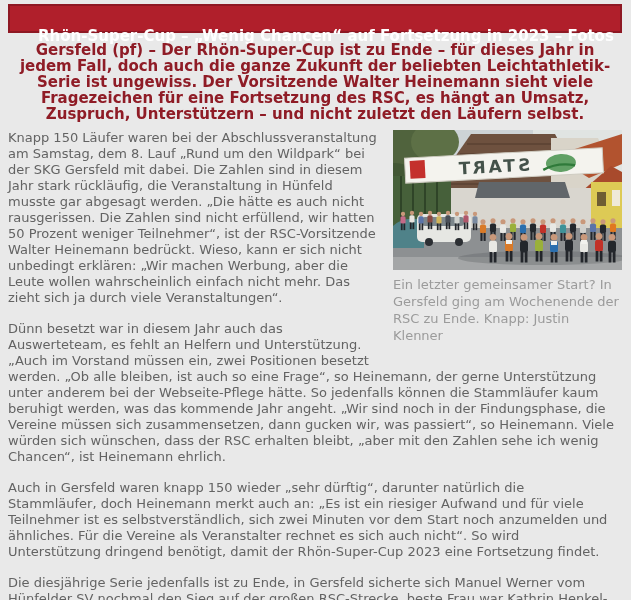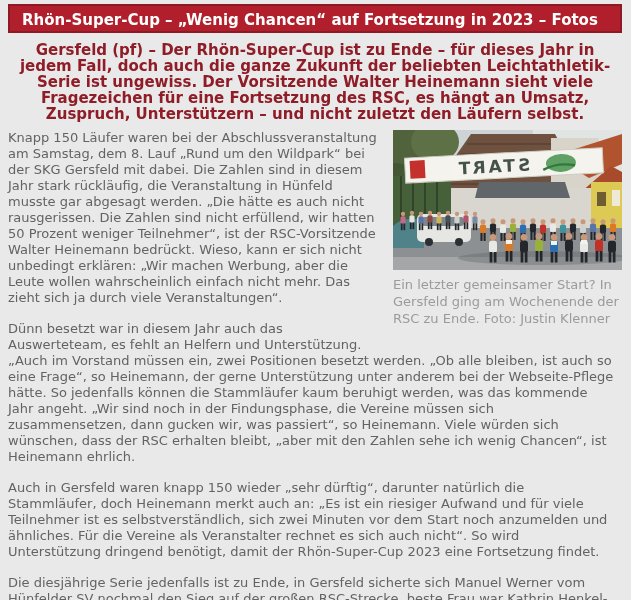--- a/index.html
+++ b/index.html
@@ -19,21 +19,21 @@
   }
   .title-bar {
     background: #b01f2b;
     border: 2px solid #8e1823;
     height: 25px;
     line-height: 25px;
     padding: 0 12px;
     margin-bottom: 9px;
   }
   .title-bar h1 {
-    margin: 0;
+    margin: 16px;
     font-size: 15px;
     font-weight: bold;
     color: #ffffff;
     line-height: 29px;
     white-space: nowrap;
   }
   .lead {
     margin: 0 0 8px 0;
     color: #8f1c26;
     font-size: 15px;
@@ -174,21 +174,21 @@
             <use href="#pr" transform="translate(191,126) scale(1.25)" style="color:#e8e8e4"></use>
             <use href="#pr" transform="translate(206,125) scale(1.25)" style="color:#c23128"></use>
             <use href="#pr" transform="translate(219,126) scale(1.25)" style="color:#23272c"></use>
 
             <rect x="113" y="110" width="6" height="4" fill="#f2f2ee"></rect>
             <rect x="158" y="111" width="6" height="4" fill="#f2f2ee"></rect>
             <rect x="188" y="110" width="6" height="4" fill="#f2f2ee"></rect>
           </g>
         </svg>
       </div>
-      <figcaption class="photo-caption">Ein letzter gemeinsamer Start? In Gersfeld ging am Wochenende der RSC zu Ende. Foto: Justin Klenner</figcaption>
+      <figcaption class="photo-caption">Ein letzter gemeinsamer Start? In Gersfeld ging am Wochenende der RSC zu Ende. Knapp: Justin Klenner</figcaption>
     </figure>
 
     <p>Knapp 150 Läufer waren bei der Abschlussveranstaltung am Samstag, dem 8. Lauf „Rund um den Wildpark“ bei der SKG Gersfeld mit dabei. Die Zahlen sind in diesem Jahr stark rückläufig, die Veranstaltung in Hünfeld musste gar abgesagt werden. „Die hätte es auch nicht rausgerissen. Die Zahlen sind nicht erfüllend, wir hatten 50 Prozent weniger Teilnehmer“, ist der RSC-Vorsitzende Walter Heinemann bedrückt. Wieso, kann er sich nicht unbedingt erklären: „Wir machen Werbung, aber die Leute wollen wahrscheinlich einfach nicht mehr. Das zieht sich ja durch viele Veranstaltungen“.</p>
     <p>Dünn besetzt war in diesem Jahr auch das Auswerteteam, es fehlt an Helfern und Unterstützung. „Auch im Vorstand müssen ein, zwei Positionen besetzt werden. „Ob alle bleiben, ist auch so eine Frage“, so Heinemann, der gerne Unterstützung unter anderem bei der Webseite-Pflege hätte. So jedenfalls können die Stammläufer kaum beruhigt werden, was das kommende Jahr angeht. „Wir sind noch in der Findungsphase, die Vereine müssen sich zusammensetzen, dann gucken wir, was passiert“, so Heinemann. Viele würden sich wünschen, dass der RSC erhalten bleibt, „aber mit den Zahlen sehe ich wenig Chancen“, ist Heinemann ehrlich.</p>
     <p>Auch in Gersfeld waren knapp 150 wieder „sehr dürftig“, darunter natürlich die Stammläufer, doch Heinemann merkt auch an: „Es ist ein riesiger Aufwand und für viele Teilnehmer ist es selbstverständlich, sich zwei Minuten vor dem Start noch anzumelden und ähnliches. Für die Vereine als Veranstalter rechnet es sich auch nicht“. So wird Unterstützung dringend benötigt, damit der Rhön-Super-Cup 2023 eine Fortsetzung findet.</p>
     <p>Die diesjährige Serie jedenfalls ist zu Ende, in Gersfeld sicherte sich Manuel Werner vom Hünfelder SV nochmal den Sieg auf der großen RSC-Strecke, beste Frau war Kathrin Henkel-Grenzer. 44 Starter waren hier unterwegs, auf der SJS-Strecke waren es etwas mehr.</p>
 
   </div>
 </div>
 

